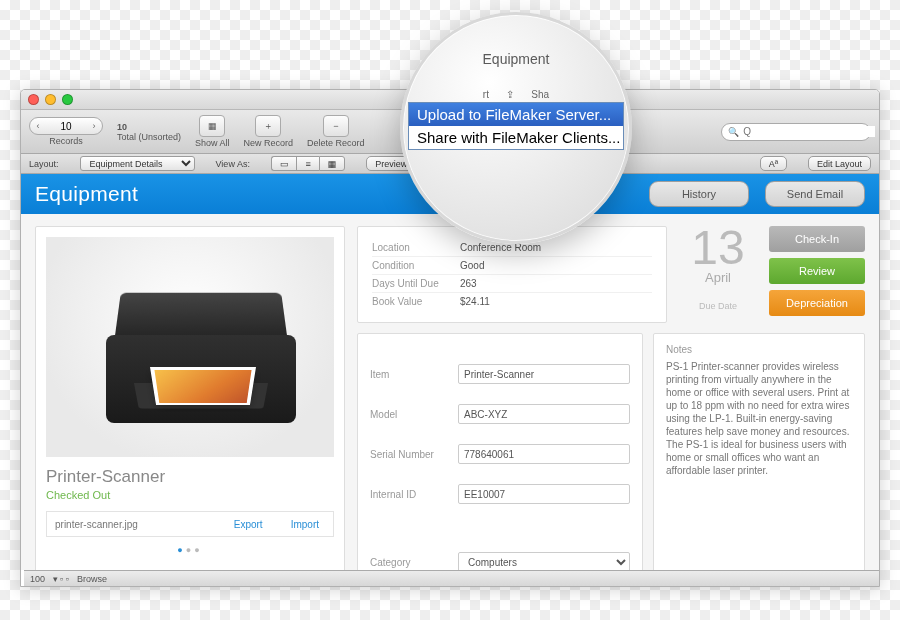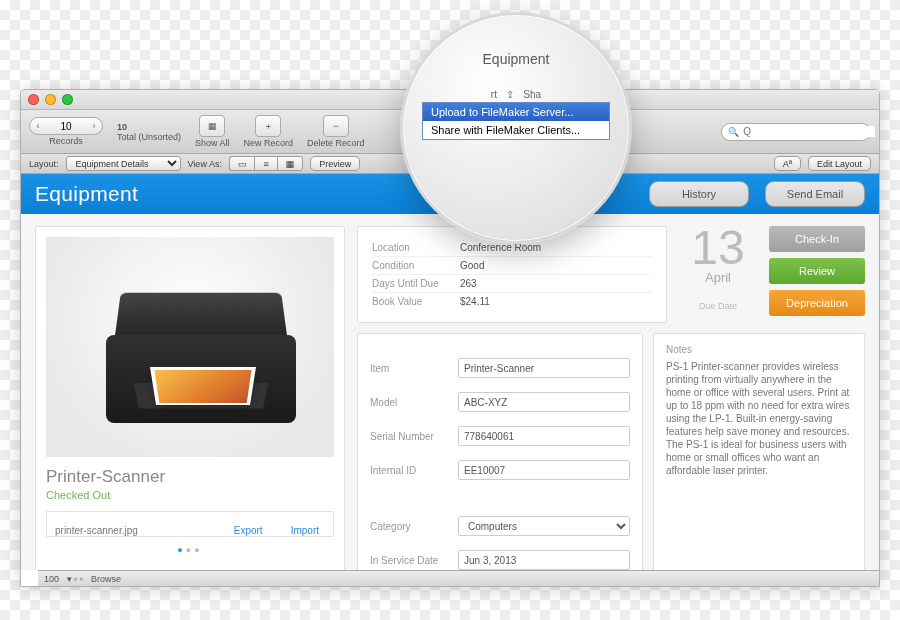--- a/index.html
+++ b/index.html
@@ -19,21 +19,21 @@
 .toolbar { height:44px; background:linear-gradient(#e9e9e9,#cfcfcf); border-bottom:1px solid #a8a8a8; display:flex; align-items:center; padding:2px 8px; gap:14px; font-size:9px; color:#555; }
 .tool-group { display:flex; flex-direction:column; align-items:center; gap:1px; }
 .tool-icon { width:26px; height:22px; background:linear-gradient(#fdfdfd,#e2e2e2); border:1px solid #aaa; border-radius:4px; display:flex; align-items:center; justify-content:center; }
 .nav-pill { display:flex; align-items:center; border:1px solid #aaa; border-radius:10px; background:linear-gradient(#fff,#e6e6e6); height:18px; }
 .nav-pill span { width:16px; text-align:center; font-size:9px; color:#666; cursor:pointer; }
 .nav-pill input { width:40px; border:none; background:transparent; text-align:center; font-size:10px; outline:none; }
 .rec-meta { font-size:9px; color:#555; line-height:10px; }
 .rec-meta b{font-weight:600}
 .search-box { margin-left:auto; width:150px; height:18px; border:1px solid #aaa; border-radius:10px; background:#fff; display:flex; align-items:center; padding:0 6px; gap:4px; }
 .search-box input { flex:1; border:none; font-size:10px; outline:none; }
-.subbar { height:20px; background:linear-gradient(#e4e4e4,#cfcfcf); border-bottom:1px solid #a8a8a8; display:flex; align-items:center; padding:0 8px; gap:7px; font-size:9px; color:#444; }
+.subbar { height:20px; background:linear-gradient(#e4e4e4,#cfcfcf); border-bottom:1px solid #a8a8a8; display:flex; align-items:center; padding:0 8px; gap:21px; font-size:9px; color:#444; }
 .mini-btn { height:15px; padding:0 8px; background:linear-gradient(#fdfdfd,#e0e0e0); border:1px solid #9c9c9c; border-radius:5px; font-size:9px; color:#333; cursor:pointer; display:flex; align-items:center; }
 .seg { display:flex; }
 .seg .mini-btn{border-radius:0;border-right:none}
 .seg .mini-btn:first-child{border-radius:3px 0 0 3px}
 .seg .mini-btn:last-child{border-radius:0 3px 3px 0;border-right:1px solid #9c9c9c}
 .layout-sel{height:15px;border:1px solid #9c9c9c;border-radius:3px;background:linear-gradient(#fff,#e4e4e4);font-size:9px;padding:0 14px 0 5px;color:#333}
 .content { position:absolute; top:84px; bottom:16px; left:0; right:0; background:#f5f5f5; overflow:hidden; }
 .blue-bar { height:40px; background:linear-gradient(#1993e6,#0a7fd6); display:flex; align-items:center; padding:0 14px; gap:8px; }
 .blue-bar h1{color:#fff;font-weight:300;font-size:21px;letter-spacing:.3px}
 .blue-btn { margin-left:8px; width:100px; height:26px; background:linear-gradient(#e8e8e8,#d3d3d3); border:1px solid #9e9e9e; border-radius:9px; font-size:11px; color:#555; cursor:pointer; }
@@ -42,21 +42,21 @@
 .left-card { width:310px; padding:10px 10px 14px; }
 .img-box { width:100%; height:220px; background:radial-gradient(ellipse at 50% 38%,#fff,#e9e9e9 75%); position:relative; overflow:hidden; }
 
 .printer{position:absolute;left:60px;top:46px;width:190px;height:140px}
 .p-body{position:absolute;bottom:0;width:190px;height:88px;background:linear-gradient(#303030,#1a1a1a);border-radius:8px}
 .p-lid{position:absolute;top:0;left:8px;width:174px;height:60px;background:linear-gradient(#444,#222);border-radius:6px;transform:perspective(300px) rotateX(25deg);transform-origin:bottom}
 .p-tray{position:absolute;left:28px;bottom:4px;width:134px;height:36px;background:#333;border-radius:0 0 4px 4px;transform:perspective(300px) rotateX(-40deg);transform-origin:top}
 .p-photo{position:absolute;left:44px;bottom:-2px;width:106px;height:58px;background:linear-gradient(135deg,#f7c04a,#e07b2e 60%,#c0542a);border:4px solid #fff;transform:perspective(300px) rotateX(-42deg);transform-origin:top;box-shadow:0 6px 10px rgba(0,0,0,.25)}
 .item-title{margin-top:10px;font-size:17px;font-weight:300;color:#888}
 .item-status{font-size:11px;color:#6fb84d;margin-top:2px}
-.file-row{margin-top:10px;height:26px;border:1px solid #e3e3e3;display:flex;align-items:flex-end;font-size:10px;color:#777}
+.file-row{margin-top:10px;height:26px;border:1px solid #e3e3e3;display:flex;align-items:center;font-size:10px;color:#777}
 .file-row .fn{flex:1;padding:0 8px}
 .file-row a{color:#2a8fd6;padding:0 14px;cursor:pointer}
 .dots{text-align:center;margin-top:8px;font-size:9px;color:#bbb;letter-spacing:3px}
 .dots .on{color:#2a8fd6}
 .right { flex:1; display:flex; flex-direction:column; gap:10px; }
 .top-row{display:flex;gap:8px}
 .info-card{flex:1;padding:12px 14px}
 .kv{display:flex;font-size:10px;color:#777;padding:3px 0;border-bottom:1px solid #f0f0f0}
 .kv .k{width:88px;color:#999}
 .kv .v{color:#555}
@@ -64,33 +64,33 @@
 .date-day{font-size:48px;font-weight:100;line-height:44px;color:#bbb}
 .date-mon{font-size:13px;font-weight:300}
 .date-lbl{font-size:9px;margin-top:16px;color:#bbb}
 .act-col{width:96px;display:flex;flex-direction:column;gap:6px}
 .act-btn{height:26px;border:none;border-radius:3px;color:#fff;font-size:11px;cursor:pointer}
 .a-grey{background:linear-gradient(#b9b9b9,#9f9f9f)}
 .a-green{background:linear-gradient(#7fc24a,#5da82f)}
 .a-orange{background:linear-gradient(#f5a53a,#e68a13)}
 .b-row{display:flex;gap:10px}
 .form-card{flex:1;padding:10px 12px}
-.frow{display:flex;align-items:center;margin:14px 0;font-size:10px}
+.frow{display:flex;align-items:center;margin:20px 0;font-size:10px}
 .frow label{width:88px;color:#999}
 .frow input,.frow select{flex:1;height:20px;border:1px solid #ccc;border-radius:2px;font-size:10px;padding:0 5px;color:#555;background:#fff}
 .notes-card{width:212px;padding:10px 12px;font-size:10px;color:#777}
 .notes-card h4{font-size:10px;color:#999;font-weight:400;margin-bottom:5px}
 .notes-card p{line-height:13px}
-.statusbar{position:absolute;bottom:0;left:17px;right:0;height:16px;background:linear-gradient(#ececec,#d7d7d7);border-top:1px solid #aaa;display:flex;align-items:center;padding:0 6px;font-size:9px;color:#555;gap:8px}
+.statusbar{position:absolute;bottom:0;left:3px;right:0;height:16px;background:linear-gradient(#ececec,#d7d7d7);border-top:1px solid #aaa;display:flex;align-items:center;padding:0 6px;font-size:9px;color:#555;gap:8px}
 
 .mag{position:absolute;left:400px;top:12px;width:232px;height:232px;border-radius:50%;background:radial-gradient(circle at 38% 30%,#fff,#e0e0e0 80%);border:3px solid #d8d8d8;box-shadow:0 10px 30px rgba(0,0,0,.25),inset 0 0 0 1px rgba(255,255,255,.8);overflow:hidden}
 .mag-inner{position:absolute;inset:0;display:flex;flex-direction:column;align-items:center;padding-top:36px}
 .mag-title{font-size:14px;color:#5a5a5a;margin-bottom:22px}
-.mag-tb{display:flex;gap:9px;font-size:10px;color:#666;margin-bottom:2px}
-.mag-menu{width:188px;border:1px solid #6a8db8;background:#fff;font-size:11px}
+.mag-tb{display:flex;gap:17px;font-size:10px;color:#666;margin-bottom:2px}
+.mag-menu{width:216px;border:1px solid #6a8db8;background:#fff;font-size:15px}
 .mag-menu div{padding:3px 8px;white-space:nowrap}
 .mag-menu .sel{background:linear-gradient(#3f80e0,#2a5fc0);color:#fff}
 </style>
 </head>
 <body>
 
 <div class="window">
   <div class="titlebar">
     <div class="tl-btn tl-close"></div>
     <div class="tl-btn tl-min"></div>

